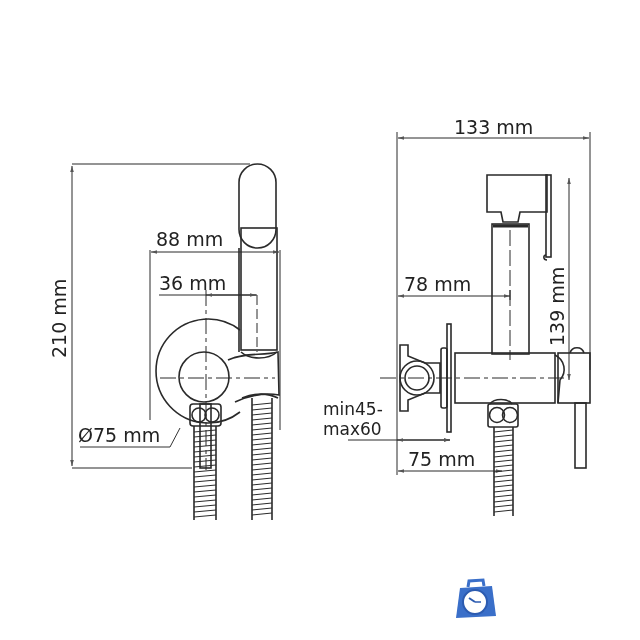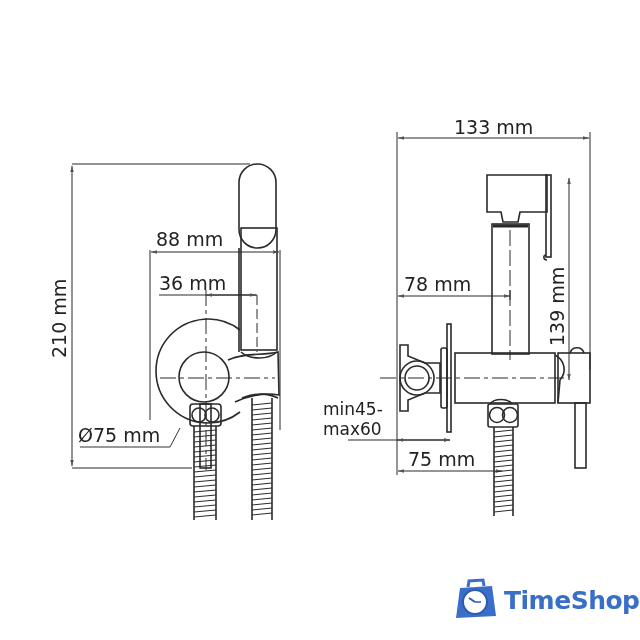--- a/index.html
+++ b/index.html
@@ -137,14 +137,13 @@
 
 <div class="logo">
   <svg width="48" height="44" viewBox="0 0 48 44" xmlns="http://www.w3.org/2000/svg">
     <path d="M8 10 L40 8 L44 38 L4 40 Z" fill="#3a6fc9"></path>
     <path d="M16 9 L17 3 L31 2 L32 8" fill="none" stroke="#3a6fc9" stroke-width="3"></path>
     <circle cx="23" cy="24" r="12" fill="#ffffff" stroke="#2c5bb0" stroke-width="2"></circle>
     <line x1="23" y1="24" x2="17" y2="20" stroke="#2c5bb0" stroke-width="2"></line>
     <line x1="23" y1="24" x2="29" y2="24" stroke="#2c5bb0" stroke-width="1.5"></line>
     <path d="M32 32 L40 30 L36 36 Z" fill="#3a6fc9"></path>
   </svg>
-  <span class="logo-text">TimeShop</span>
 </div>
 
 </body></html>

